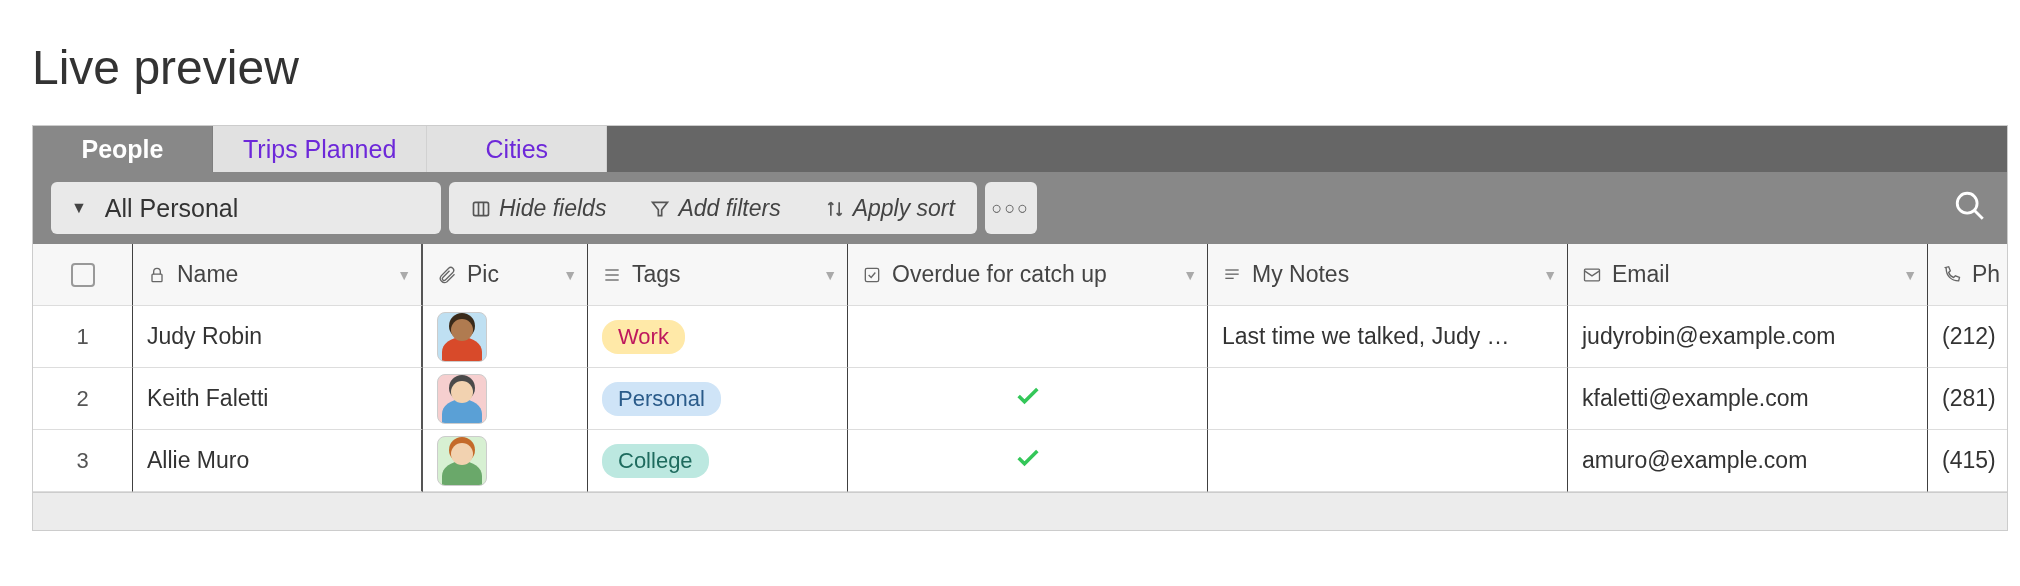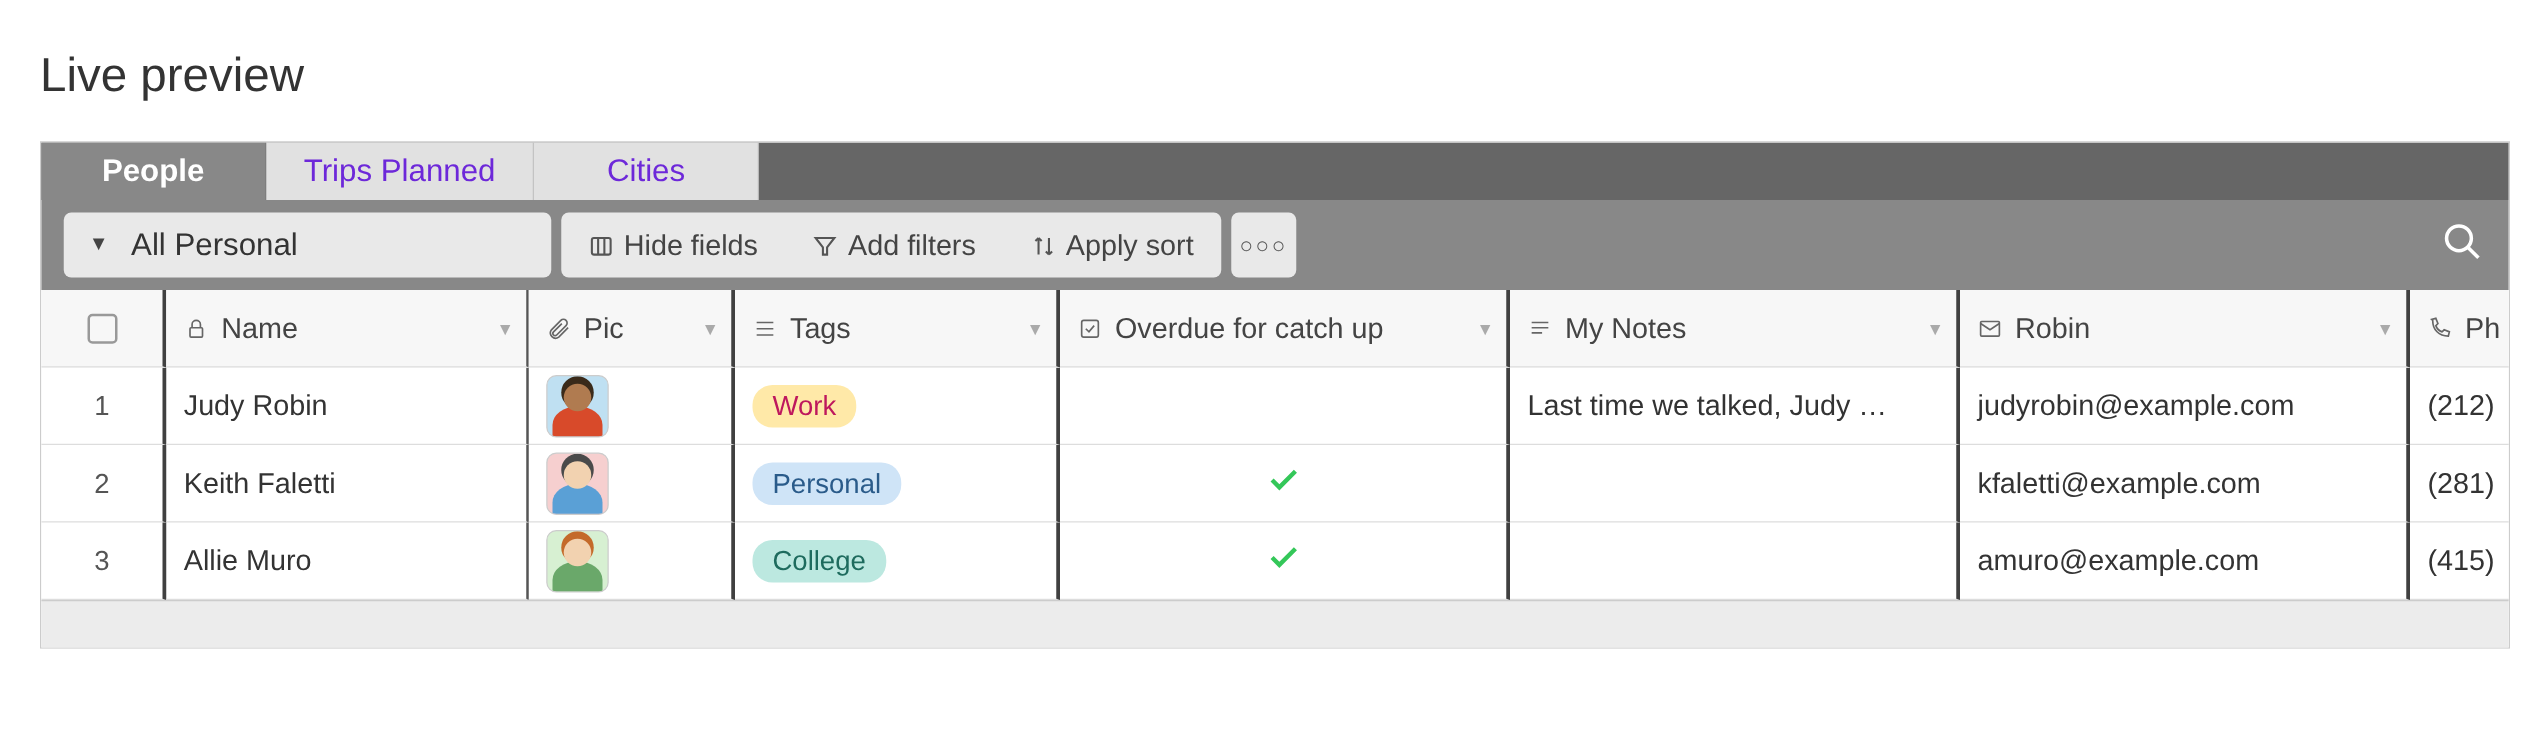--- a/index.html
+++ b/index.html
@@ -3,21 +3,21 @@
 <meta charset="utf-8">
 <style>
   * { box-sizing: border-box; margin: 0; padding: 0; }
   body {
     font-family: -apple-system, BlinkMacSystemFont, "Segoe UI", Helvetica, Arial, sans-serif;
     background: #fff;
     width: 2020px;
     color: #333;
   }
   .page-title {
-    font-size: 38px;
+    font-size: 48px;
     font-weight: 400;
     color: #333;
     padding: 40px 0 30px 32px;
   }
 
   .preview-container {
     margin: 0 0 0 32px;
     width: 1976px;
     border: 1px solid #ccc;
     overflow: hidden;
@@ -83,20 +83,21 @@
   }
   .toolbar-btn {
     display: flex;
     align-items: center;
     gap: 8px;
     padding: 0 22px;
     height: 68px;
     font-size: 23px;
     color: #444;
     cursor: pointer;
+    font-style: italic;
   }
   .toolbar-btn svg, .toolbar-btn .ic { width: 20px; height: 20px; }
   .kebab {
     display: flex;
     align-items: center;
     justify-content: center;
     width: 52px;
     font-size: 18px;
     letter-spacing: 2px;
     color: #555;
@@ -112,21 +113,21 @@
 
   
   .grid {
     display: grid;
     grid-template-columns: 100px 290px 165px 260px 360px 360px 360px 180px;
     font-size: 23px;
     color: #333;
     background: #fff;
   }
   .cell {
-    border-right: 3px solid #404040;
+    border-right: 1px solid #404040;
     border-bottom: 1px solid #ddd;
     display: flex;
     align-items: center;
     padding: 0 14px;
     height: 62px;
     overflow: hidden;
     white-space: nowrap;
   }
   .hdr {
     background: #f7f7f7;
@@ -314,21 +315,21 @@
       <span>My Notes</span>
       <span class="dd">▼</span>
     </div>
     <div class="cell hdr">
       <span class="col-icon">
         <svg viewBox="0 0 24 24">
             <rect x="3" y="5" width="18" height="14" rx="1"></rect>
             <path d="M3 7l9 6 9-6"></path>
           </svg>
       </span>
-      <span>Robin</span>
+      <span>Email</span>
       <span class="dd">▼</span>
     </div>
     <div class="cell hdr">
       <span class="col-icon">
         <svg viewBox="0 0 24 24">
             <path d="M5 4c0 9 6 15 15 15l1-4-5-2-2 2c-3-1-5-3-6-6l2-2-2-5-4 1z"></path>
           </svg>
       </span>
       <span>Ph</span>
     </div>

